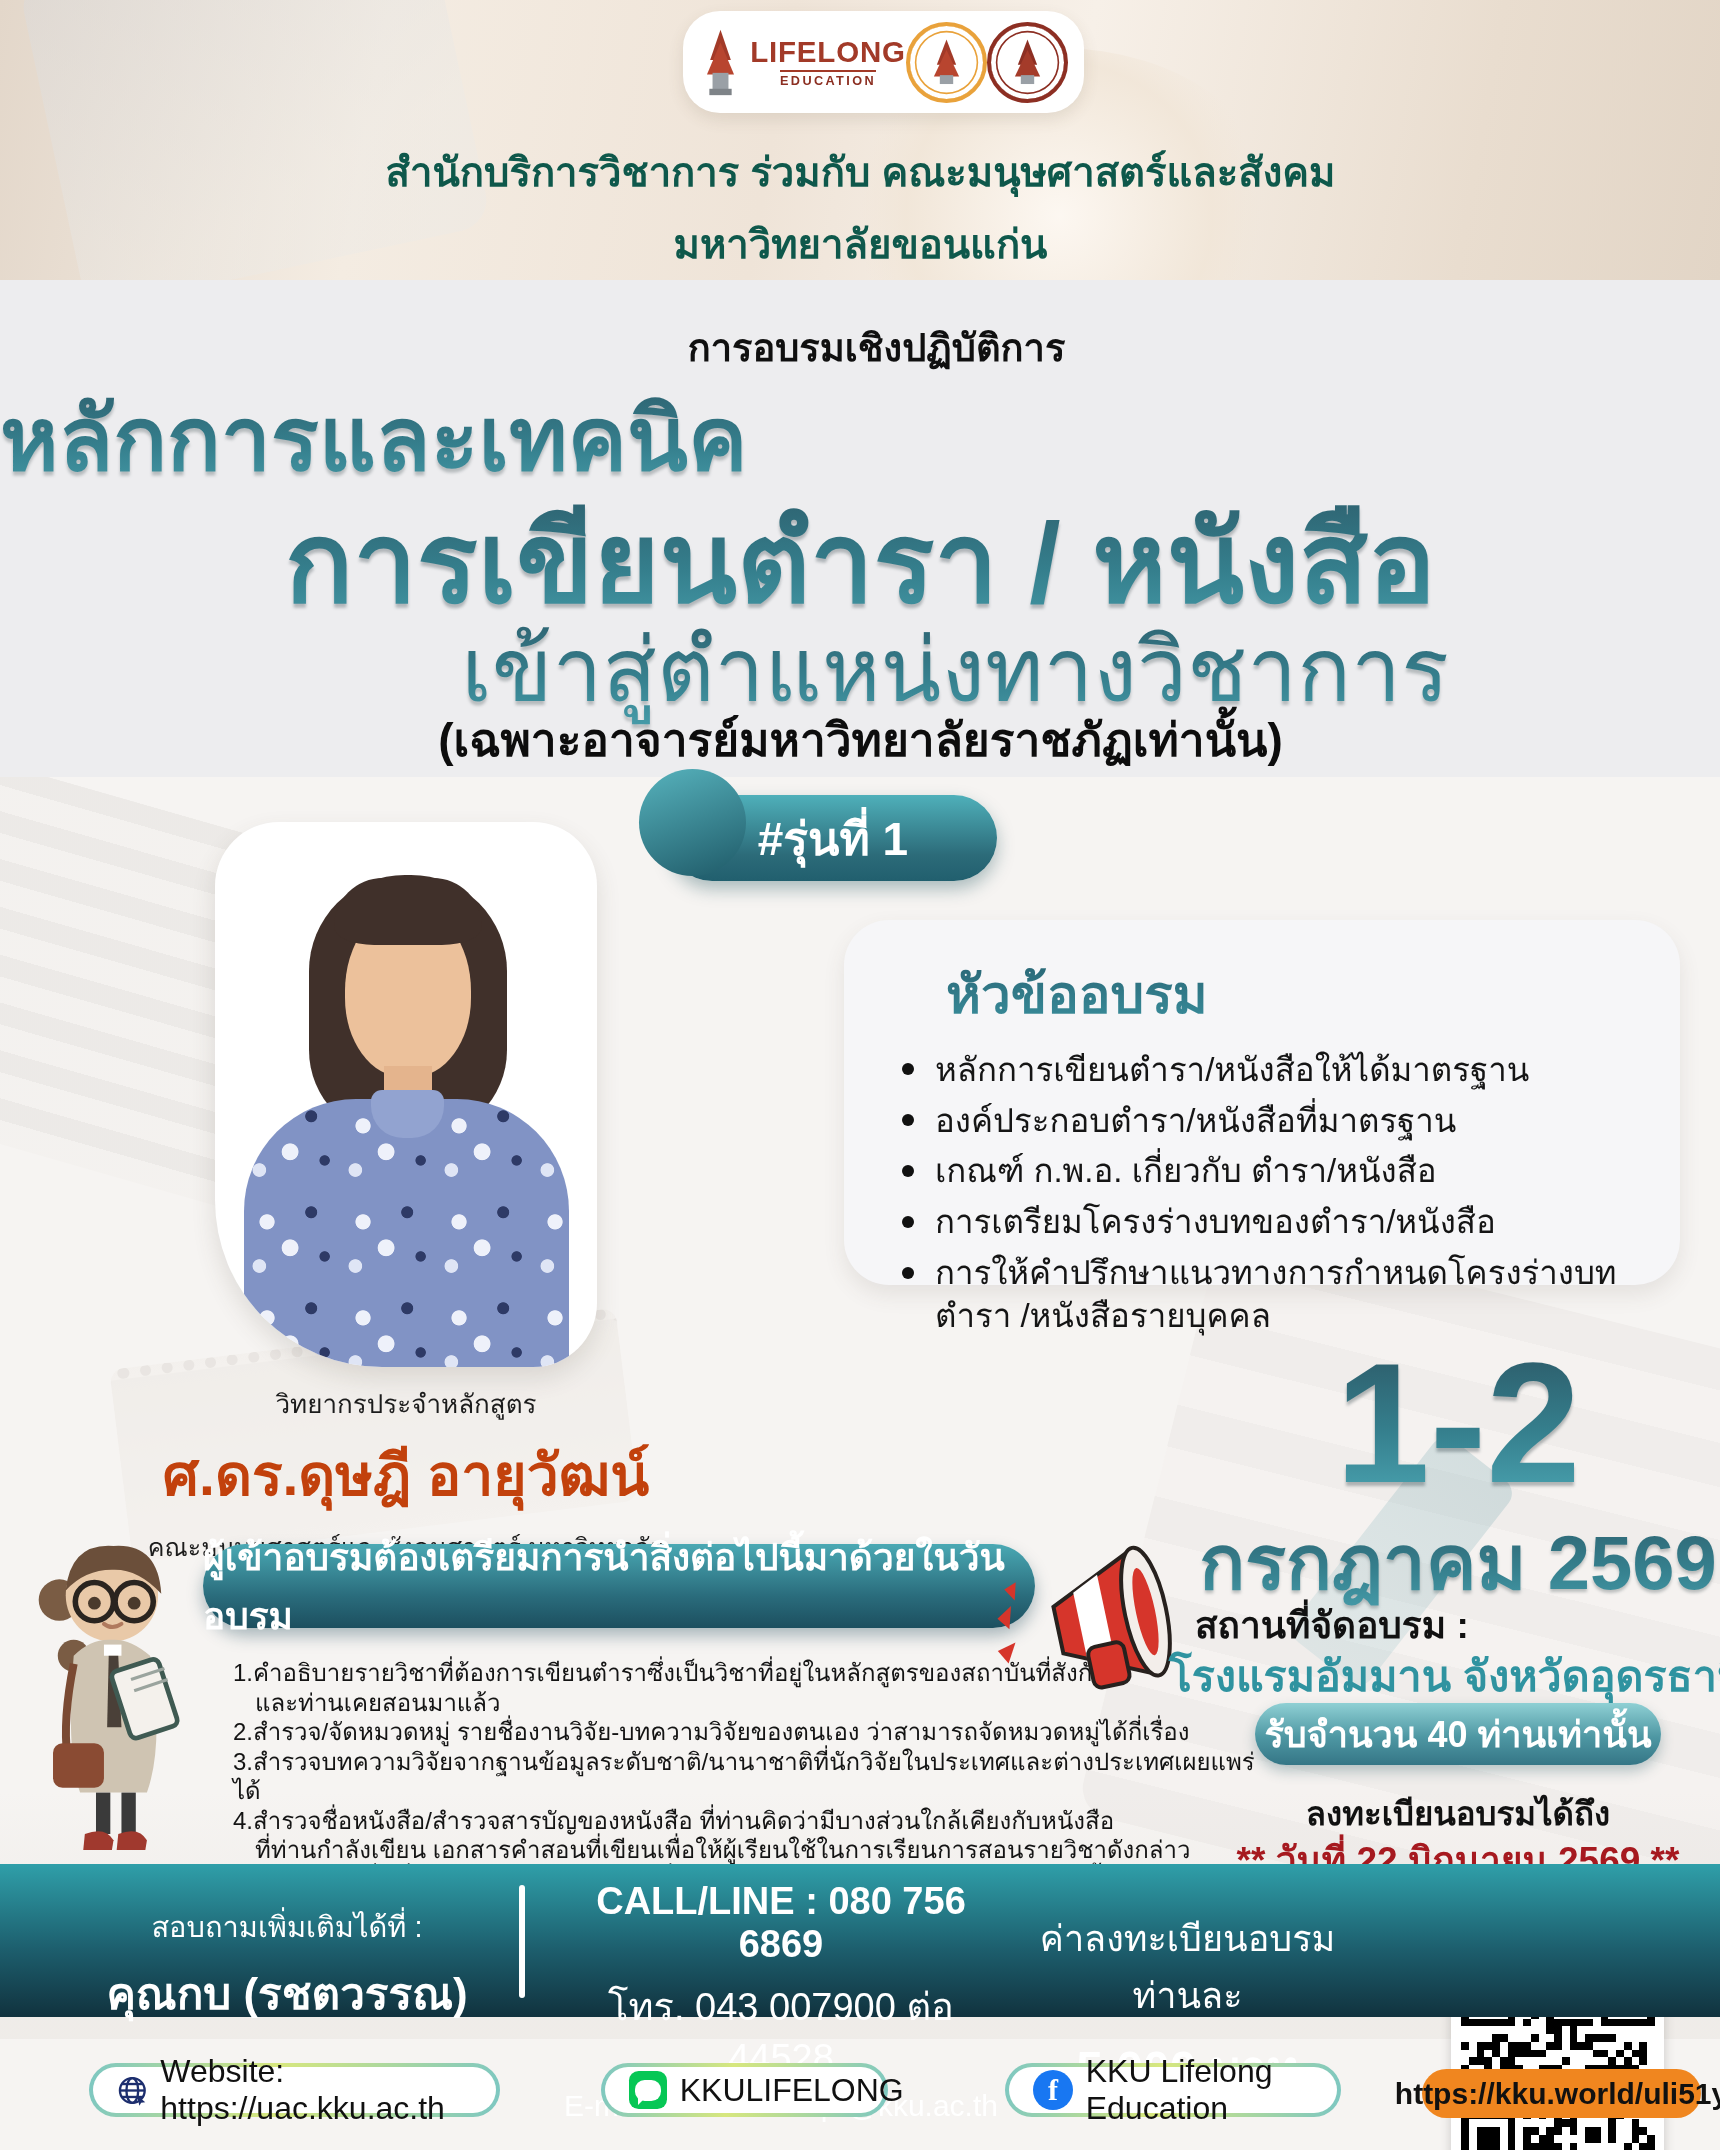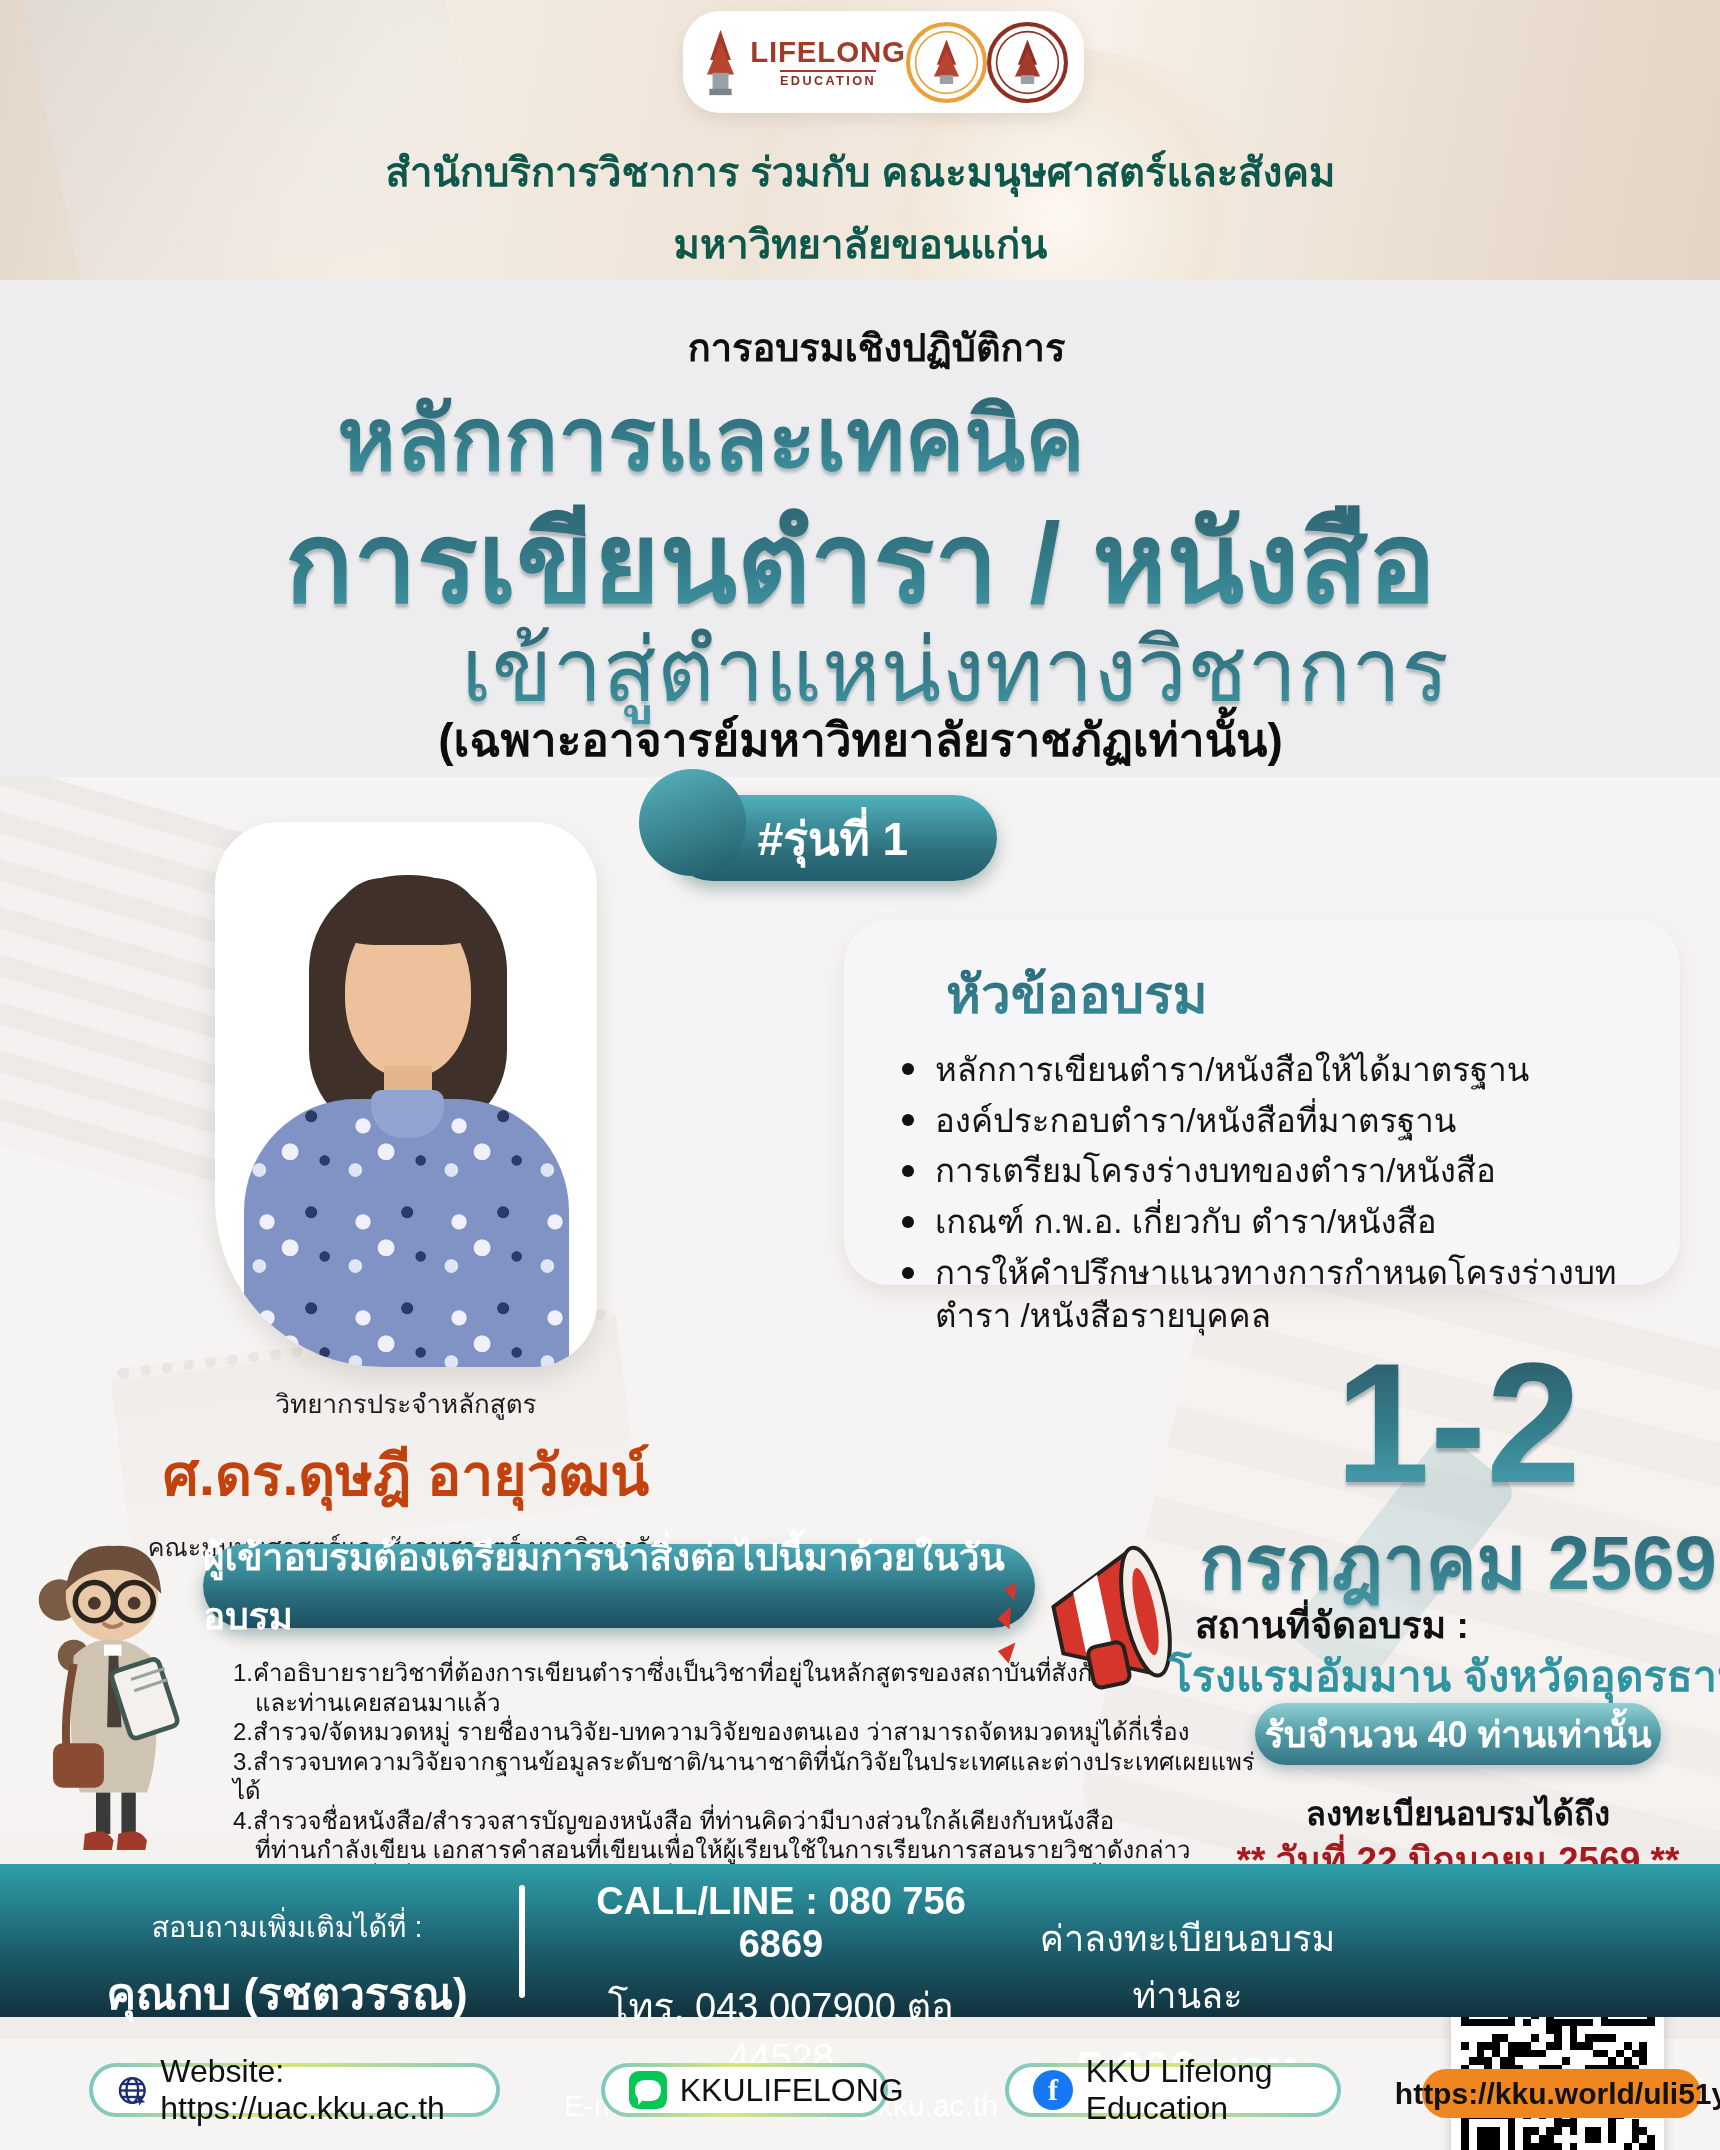--- a/index.html
+++ b/index.html
@@ -39,21 +39,21 @@
   
   .org-lines{position:absolute;left:0;top:140px;width:1721px;text-align:center;color:#0e584b;font-weight:700;}
   .org-line1{font-size:40px;}
   .org-line2{font-size:40px;margin-top:8px;}
 
   
   .panel{position:absolute;left:0;top:280px;width:1721px;height:497px;background:#ededef;}
   .kicker{position:absolute;left:16px;top:317px;width:1721px;text-align:center;font-size:38px;font-weight:700;color:#101010;}
   .grad-teal{background:linear-gradient(180deg,#2c5a68 0%,#357f8d 55%,#4aa3b0 100%);
     -webkit-background-clip:text;background-clip:text;color:transparent;}
-  .title1{position:absolute;left:0;top:368px;width:1422px;text-align:center;font-size:89px;font-weight:800;
+  .title1{position:absolute;left:0;top:368px;width:1422px;text-align:left;font-size:89px;font-weight:800;
     filter:drop-shadow(0 4px 1.6px rgba(20,40,45,.25));}
   .title2{position:absolute;left:0;top:472px;width:1721px;text-align:center;font-size:113px;font-weight:800;
     filter:drop-shadow(0 4.8px 1.6px rgba(20,40,45,.28));}
   .title3{position:absolute;left:0;top:599px;width:1449px;text-align:right;font-size:89px;font-weight:400;
     filter:drop-shadow(0 4px 1.6px rgba(20,40,45,.25));}
   .title-note{position:absolute;left:0;top:703px;width:1721px;text-align:center;font-size:46px;font-weight:700;color:#0d0d0d;}
 
   
   .badge{position:absolute;left:669px;top:795px;width:328px;height:86px;border-radius:43px;
     background:linear-gradient(180deg,#4fb0ba 0%,#2c6b79 70%,#215f6e 100%);
@@ -228,22 +228,22 @@
     <div class="p-neck"></div>
     <div class="p-shirt"></div>
     <div class="p-collar"></div>
   </div>
 
   <div class="topics-card">
     <div class="topics-heading">หัวข้ออบรม</div>
     <div class="topics-list">
         <div class="topic-item">หลักการเขียนตำรา/หนังสือให้ได้มาตรฐาน</div>
         <div class="topic-item">องค์ประกอบตำรา/หนังสือที่มาตรฐาน</div>
+        <div class="topic-item">เกณฑ์ ก.พ.อ. เกี่ยวกับ ตำรา/หนังสือ</div>
         <div class="topic-item">การเตรียมโครงร่างบทของตำรา/หนังสือ</div>
-        <div class="topic-item">เกณฑ์ ก.พ.อ. เกี่ยวกับ ตำรา/หนังสือ</div>
         <div class="topic-item">การให้คำปรึกษาแนวทางการกำหนดโครงร่างบทตำรา /หนังสือรายบุคคล</div>
       </div>
   </div>
 
   <div class="speaker">
     <div class="speaker-role">วิทยากรประจำหลักสูตร</div>
     <div class="speaker-name">ศ.ดร.ดุษฎี อายุวัฒน์</div>
     <div class="speaker-affil">คณะมนุษยศาสตร์และสังคมศาสตร์ มหาวิทยาลัยขอนแก่น</div>
   </div>
 

